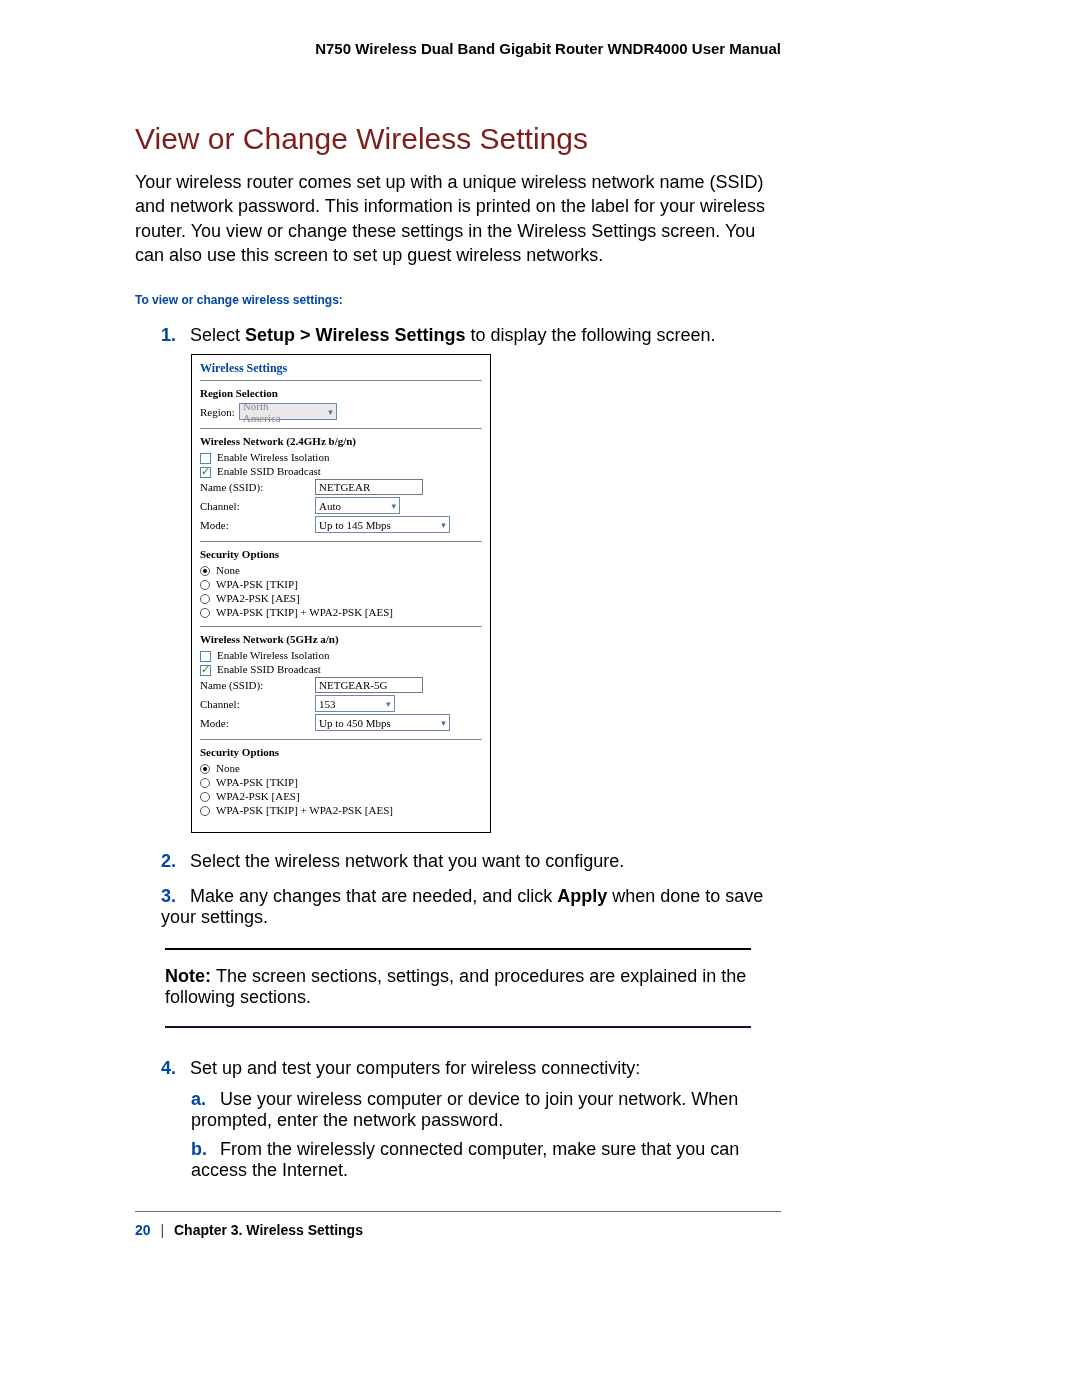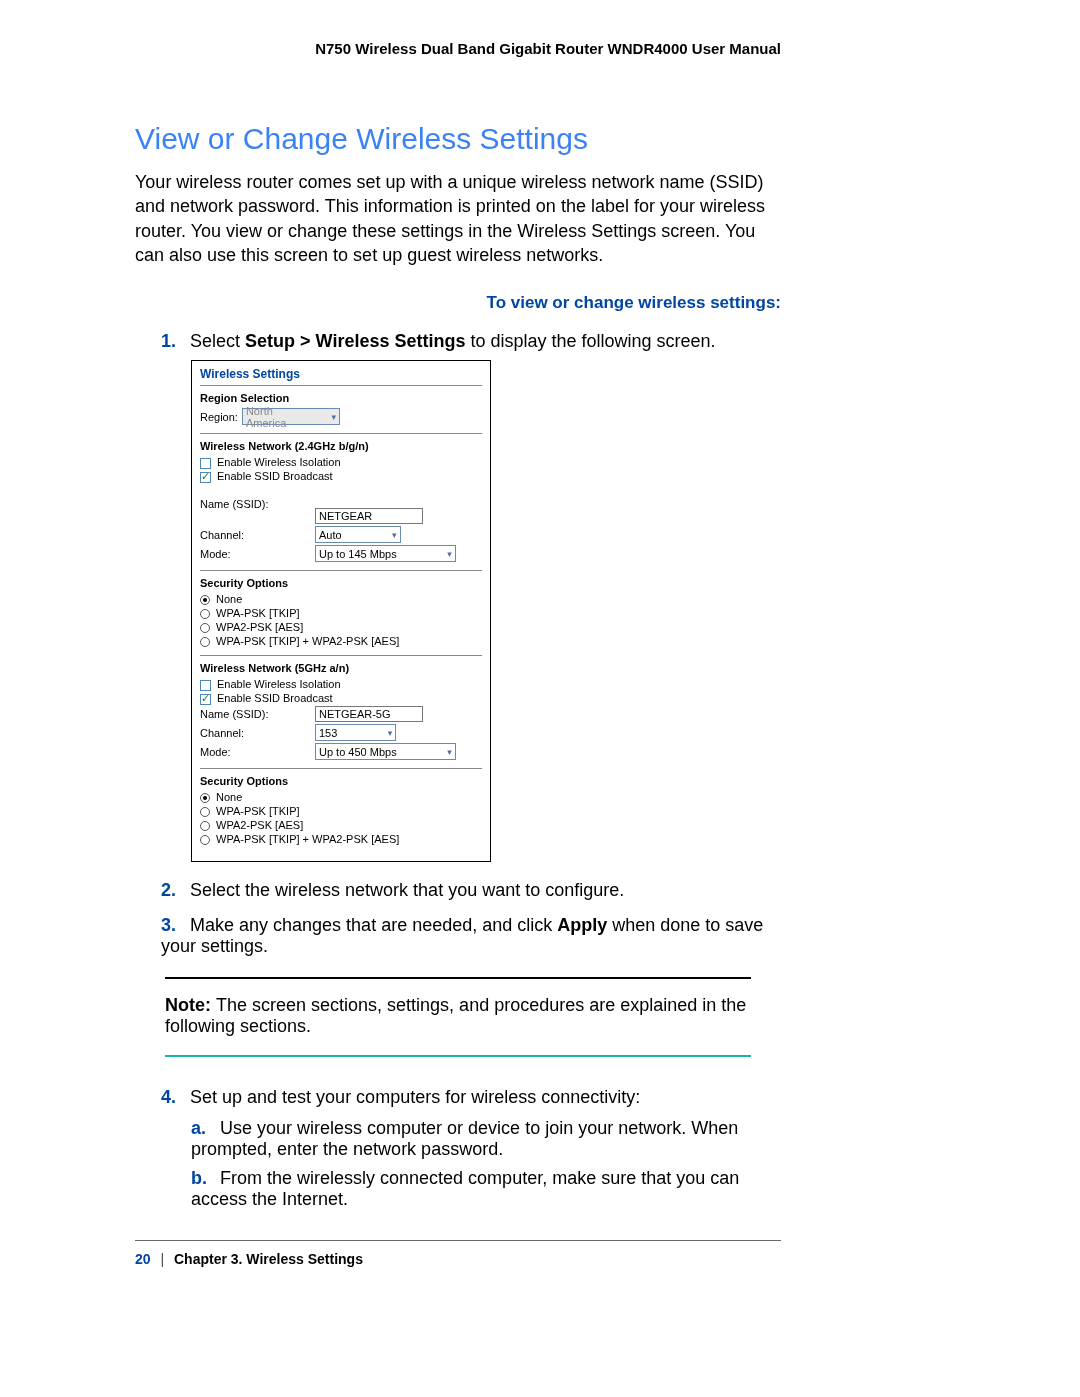--- a/index.html
+++ b/index.html
@@ -19,33 +19,32 @@
   .header-title {
     text-align: right;
     font-weight: bold;
     font-size: 15px;
     margin-bottom: 65px;
   }
   h1.section-title {
     font-weight: normal;
     font-size: 30px;
     margin: 17px 0 14px 0;
-    color: #3b82f6;
+    color: #7f1d1d;
   }
   .intro {
     font-size: 18px;
     line-height: 1.35;
   }
   .sub-instruction {
     color: #0046a3;
     font-weight: bold;
-    font-size: 17px;
+    font-size: 12px;
     margin-top: 26px;
     margin-bottom: 18px;
-    text-align: right;
   }
   ol.steps {
     list-style: none;
     padding-left: 0;
     margin: 0 0 0 26px;
     font-size: 18px;
   }
   ol.steps > li {
     margin-bottom: 14px;
   }
@@ -65,30 +64,30 @@
   ol.sub .let {
     color: #0046a3;
     font-weight: bold;
     display: inline-block;
     width: 24px;
   }
   .bold { font-weight: bold; }
   .note-block {
     margin: 20px 30px 30px 30px;
     border-top: 2px solid #000;
-    border-bottom: 2px solid #14b8a6;
+    border-bottom: 2px solid #0f172a;
     padding: 16px 0 18px 0;
     font-size: 18px;
   }
   
   .panel {
     border: 1px solid #000;
     width: 300px;
     margin: 8px 0 18px 30px;
-    font-family: Liberation Sans, sans-serif;
+    font-family: Liberation Serif, serif;
     font-size: 11px;
     box-sizing: border-box;
     padding: 6px 8px 8px 8px;
     color: #000;
   }
   .panel-title {
     color: #0046a3;
     font-weight: bold;
     padding-bottom: 4px;
     border-bottom: 1px solid #888;
@@ -225,21 +224,21 @@
           <div class="row">
             <span class="chk"></span>
             <span>Enable Wireless Isolation</span>
           </div>
           <div class="row">
             <span class="chk checked"></span>
             <span>Enable SSID Broadcast</span>
           </div>
           <div class="row">
             <label class="fld">Name (SSID):</label>
-            <span class="input-box" style="width:100px;margin-top:24px;">NETGEAR</span>
+            <span class="input-box" style="width:100px;">NETGEAR</span>
           </div>
           <div class="row">
             <label class="fld">Channel:</label>
             <span class="select-box">
               <span>Auto</span>
               <span class="arrow">▾</span>
             </span>
           </div>
           <div class="row">
             <label class="fld">Mode:</label>

